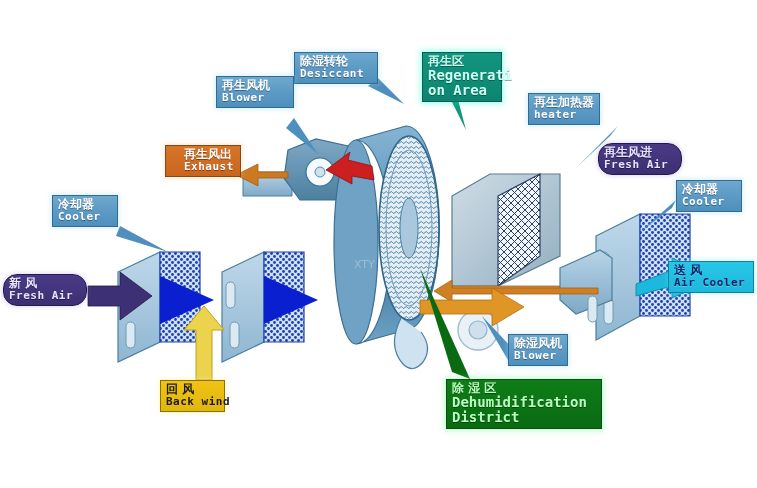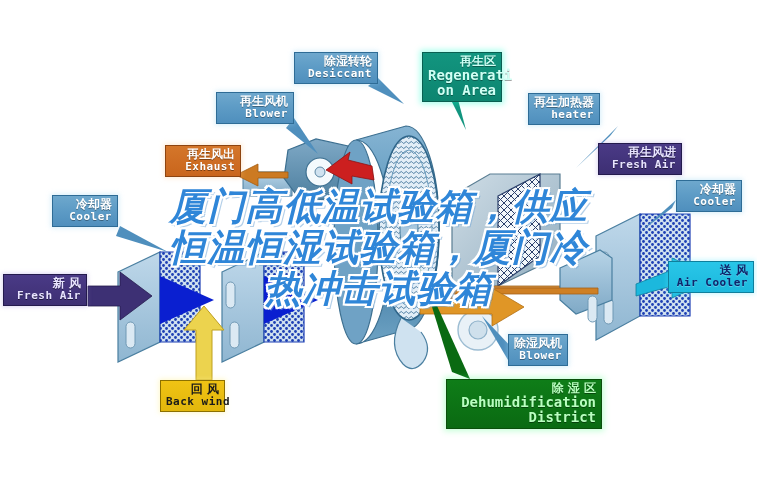--- a/index.html
+++ b/index.html
@@ -7,21 +7,21 @@
        font-family:"Liberation Sans","DejaVu Sans",sans-serif;}
   #stage{position:relative;width:757px;height:488px;background:#ffffff;overflow:hidden;}
 
   .layer{position:absolute;left:0;top:0;width:757px;height:488px;}
   svg.layer{pointer-events:none;}
 
   
   .label{
     position:absolute;
     box-sizing:border-box;
-    text-align:right;
+    text-align:left;
     line-height:1.08;
     white-space:nowrap;
     padding:2px 5px 3px 5px;
     letter-spacing:0px;
   }
   .label .cn{
     display:block;
     font-size:12px;
     font-weight:700;
     font-family:"DejaVu Sans","Liberation Sans",sans-serif;
@@ -76,21 +76,21 @@
     background:linear-gradient(180deg,#f0c314 0%,#e2b70c 100%);
     border:1px solid #8c7000;
     color:#1a1a1a;
   }
 
   .glow-teal{box-shadow:0 0 6px 2px rgba(0,255,200,.35);}
   .glow-green{box-shadow:0 0 6px 2px rgba(60,255,120,.30);}
   .glow-cyan{box-shadow:0 0 5px 1px rgba(80,230,255,.35);}
   .glow-blue{box-shadow:0 0 5px 1px rgba(150,210,240,.40);}
   .glow-orange{box-shadow:0 0 5px 1px rgba(255,190,120,.35);padding-left:18px;}
-  .glow-purple{box-shadow:0 0 4px 1px rgba(150,130,220,.30);}
+  .glow-purple{box-shadow:0 0 4px 1px rgba(150,130,220,.30);border-radius:14px;}
   .glow-yellow{box-shadow:0 0 5px 1px rgba(255,240,140,.45);}
 
   
   #watermark{
     position:absolute;
     left:0; top:186px; width:757px;
     text-align:center;
     font-family:"DejaVu Sans","Liberation Sans",sans-serif;
     font-size:37px;
     font-weight:700;
@@ -244,21 +244,21 @@
     </g>
     <polygon points="456,92 466,130 448,94" fill="#12957f"></polygon>
     <polygon points="470,379 420,268 452,372" fill="#0a6a12"></polygon>
   </svg>
 
   <div class="label st-blue glow-blue" style="left:294px;top:52px;width:84px;">
     <span class="cn">除湿转轮</span>
     <span class="en">Desiccant</span>
   </div>
 
-  <div class="label st-blue glow-blue" style="left:216px;top:92px;width:78px;">
+  <div class="label st-blue glow-blue" style="left:216px;top:76px;width:78px;">
     <span class="cn">再生风机</span>
     <span class="en">Blower</span>
   </div>
 
   <div class="label st-teal glow-teal wide" style="left:422px;top:52px;width:80px;">
     <span class="cn">再生区</span>
     <span class="en">Regenerati</span>
     <span class="en">on Area</span>
   </div>
 
@@ -306,19 +306,14 @@
     <span class="cn">除湿风机</span>
     <span class="en">Blower</span>
   </div>
 
   <div class="label st-green glow-green wide" style="left:446px;top:379px;width:156px;">
     <span class="cn">除   湿   区</span>
     <span class="en">Dehumidification</span>
     <span class="en">District</span>
   </div>
 
-  <div id="watermark">
-    <span class="wline">厦门高低温试验箱，供应</span>
-    <span class="wline">恒温恒湿试验箱，厦门冷</span>
-    <span class="wline">热冲击试验箱</span>
-  </div>
 
 </div>
 
 </body></html>

